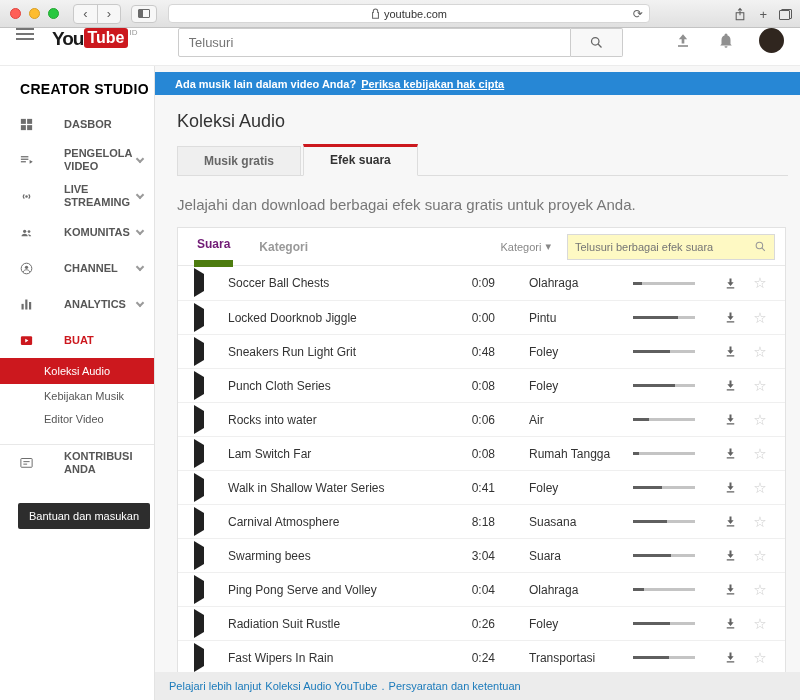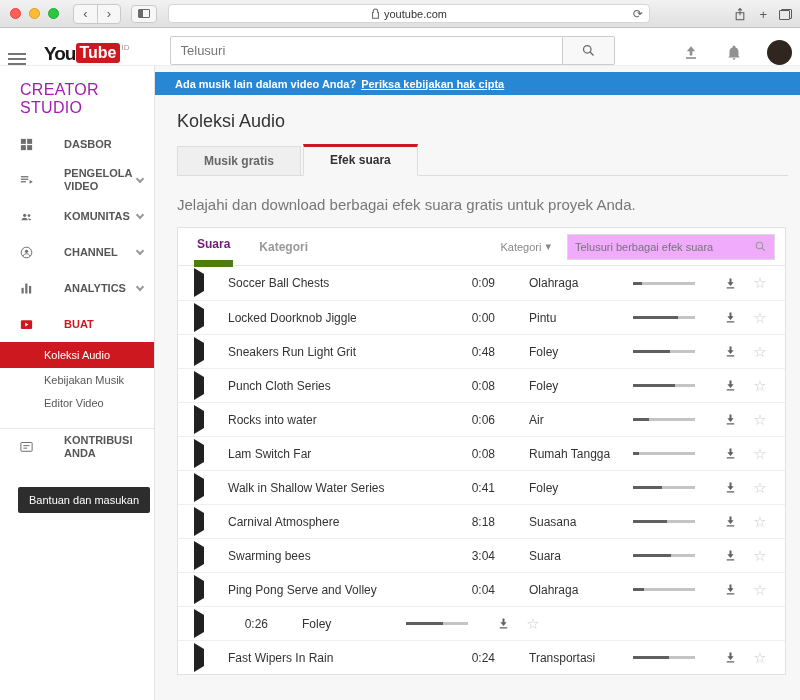--- a/index.html
+++ b/index.html
@@ -25,36 +25,36 @@
     border:1px solid #d6d6d6; border-radius:4px; display:flex; align-items:center; justify-content:center;
     font-size:11px; color:#333; gap:4px; }
   .addr .reload { position:absolute; right:6px; color:#666; font-size:12px; line-height:1; }
   .chrome-right { position:absolute; right:8px; top:0; height:28px; display:flex; align-items:center; gap:12px; color:#5a5a5a; font-size:13px; }
   .tabs-icon { position:relative; width:13px; height:11px; }
   .tabs-icon::before { content:''; position:absolute; right:0; top:0; width:9px; height:8px; border:1.4px solid #5a5a5a; border-radius:1px; }
   .tabs-icon::after { content:''; position:absolute; left:0; bottom:0; width:9px; height:8px; border:1.4px solid #5a5a5a; border-radius:1px; background:#e9e9e9; }
 
   
   .yt-header { position:absolute; top:28px; left:0; right:0; height:38px; background:#fff;
-    border-bottom:1px solid #ececec; display:flex; align-items:flex-end; padding:0 8px; z-index:15; }
+    border-bottom:1px solid #ececec; display:flex; align-items:flex-start; padding:0 16px; z-index:15; }
   .hamburger { width:18px; display:flex; flex-direction:column; gap:3px; margin-right:18px; cursor:pointer; }
   .hamburger span { height:2px; background:#757575; }
   .logo { display:flex; align-items:flex-start; margin-right:40px; cursor:pointer; }
   .logo-you { font-size:19px; font-weight:bold; color:#1a1a1a; letter-spacing:-1px; line-height:22px; }
   .logo-tube { font-size:16px; font-weight:bold; color:#fff; background:#cc181e; border-radius:3px; padding:1px 3px 2px; margin-left:1px; line-height:17px; }
   .logo-region { font-size:8px; color:#999; margin-left:2px; }
   .search-area { display:flex; }
   .search-input { width:393px; height:29px; border:1px solid #ccc; padding:0 10px; font-size:13px; color:#333; background:#fff; border-radius:2px 0 0 2px; outline:none; }
   .search-btn { width:52px; height:29px; border:1px solid #ccc; border-left:none; background:#f8f8f8; display:flex; align-items:center; justify-content:center; border-radius:0 2px 2px 0; cursor:pointer; }
   .header-icons { margin-left:auto; display:flex; align-items:center; gap:24px; }
   .avatar { width:25px; height:25px; border-radius:50%; background:#30261f; cursor:pointer; }
 
   
   .sidebar { position:absolute; top:66px; left:0; width:155px; bottom:0; background:#fff; border-right:1px solid #e3e3e3; z-index:10; }
-  .cs-title { padding:15px 0 9px 20px; font-size:16px; font-weight:normal; color:#a21caf; letter-spacing:.3px; }
+  .cs-title { padding:15px 0 9px 20px; font-size:14px; font-weight:bold; color:#000000; letter-spacing:.3px; }
   .side-item { display:flex; align-items:center; min-height:36px; padding:4px 8px 4px 18px; font-size:11px; font-weight:bold; color:#565656; cursor:pointer; position:relative; }
   .side-item .icon { width:17px; height:17px; margin-right:9px; flex:none; display:flex; align-items:center; justify-content:center; }
   .side-item .lbl { flex:1; line-height:13px;margin-left:20px; }
   .chev { width:6px; height:6px; border-right:2px solid #9a9a9a; border-bottom:2px solid #9a9a9a; transform:rotate(45deg); margin:-3px 3px 0 0; flex:none; }
   .side-item.buat { color:#cc181e; }
   .subitem { padding-left:44px; font-size:11px; color:#565656; height:23px; display:flex; align-items:center; cursor:pointer; }
   .subitem.active { background:#cc181e; color:#fff; height:26px; }
   .side-divider { border-top:1px solid #e8e8e8; margin-top:14px; }
   .help-btn { margin:22px 0 0 18px; display:inline-block; background:#2d2d2d; color:#fff; font-size:11px; padding:7px 11px; border-radius:2px; cursor:pointer; }
 
@@ -68,21 +68,21 @@
   .tab.inactive { background:#efefef; border:1px solid #ddd; border-bottom:none; color:#666; padding:7px 26px; margin-right:2px; }
   .tab.active { background:#f7f7f7; border:1px solid #ddd; border-bottom:1px solid #f7f7f7; border-top:3px solid #cc181e; color:#333; margin-bottom:-1px; padding:6px 26px 8px; }
   .desc { margin:20px 0 0 22px; font-size:15px; color:#777; }
 
   .card { margin:14px 14px 0 22px; background:#fff; border:1px solid #e2e2e2; }
   .card-head { display:flex; align-items:center; height:38px; padding-left:16px; border-bottom:1px solid #e8e8e8; }
   .ctab-active { font-size:12px; font-weight:bold; color:#701a75; border-bottom:7px solid #4d7c0f; padding:11px 3px 9px; margin-right:26px; cursor:pointer; }
   .ctab { font-size:12px; font-weight:bold; color:#999; cursor:pointer; }
   .card-head-right { margin-left:auto; display:flex; align-items:center; gap:16px; padding-right:10px; }
   .kategori { font-size:11px; color:#888; display:flex; gap:4px; align-items:center; cursor:pointer; }
-  .sfx-search { width:208px; height:26px; border:1px solid #d9d9d9; display:flex; align-items:center; padding:0 7px; background:#f0abfc; }
+  .sfx-search { width:208px; height:26px; border:1px solid #d9d9d9; display:flex; align-items:center; padding:0 7px; background:#fef9c3; }
   .sfx-search input { border:none; outline:none; flex:1; font-size:11px; color:#555; background:transparent; }
 
   .sfx-row { display:flex; align-items:center; height:34px; padding:0 12px 0 16px; background:#fff; }
   .sfx-row + .sfx-row { border-top:1px solid #efefef; }
   .sfx-play { width:34px; cursor:pointer; }
   .tri { width:0; height:0; border-left:10px solid #212121; border-top:6px solid transparent; border-bottom:6px solid transparent; }
   .sfx-title { flex:1; font-size:12px; color:#333; white-space:nowrap; overflow:hidden; }
   .sfx-duration { width:40px; text-align:right; font-size:12px; color:#333; }
   .sfx-category { width:104px; margin-left:34px; font-size:12px; color:#333; }
   .sfx-level { width:62px; margin-right:18px; }
@@ -176,20 +176,30 @@
   <div class="side-item">
     <span class="icon">
         <svg width="15" height="15" viewBox="0 0 24 24" fill="#6e6e6e">
           <rect x="3" y="5" width="12" height="2"></rect>
           <rect x="3" y="9" width="12" height="2"></rect>
           <rect x="3" y="13" width="8" height="2"></rect>
           <path d="M17 11l5 3-5 3z"></path>
         </svg>
       </span>
     <span class="lbl">PENGELOLA VIDEO</span>
+    <span class="chev"></span>
+  </div>
+  <div class="side-item">
+    <span class="icon">
+        <svg width="15" height="15" viewBox="0 0 24 24">
+          <path d="M8.5 15.5a5 5 0 010-7M15.5 8.5a5 5 0 010 7" stroke="#6e6e6e" stroke-width="1.8" fill="none"></path>
+          <circle cx="12" cy="12" r="2" fill="#6e6e6e"></circle>
+        </svg>
+      </span>
+    <span class="lbl">LIVE STREAMING</span>
     <span class="chev"></span>
   </div>
   <div class="side-item">
     <span class="icon">
         <svg width="15" height="15" viewBox="0 0 24 24" fill="#6e6e6e">
           <circle cx="9" cy="10" r="2.6"></circle>
           <circle cx="16" cy="10.5" r="2.2"></circle>
           <path d="M4 18c0-2.5 2.2-4 5-4s5 1.5 5 4zM14.5 14.6c2.6.2 5 1.5 5 3.4h-3.4z"></path>
         </svg>
       </span>
@@ -466,20 +476,21 @@
       <svg width="15" height="15" viewBox="0 0 24 24">
               <path d="M12 16l-5-6h3.4V4h3.2v6H17z" fill="#616161"></path>
               <rect x="6" y="18" width="12" height="2" fill="#616161"></rect>
             </svg>
     </span>
     <span class="sfx-star">☆</span>
   </div>
 
   <div class="sfx-row">
     <span class="sfx-play"><span class="tri"></span></span>
+    <span class="sfx-title">Radiation Suit Rustle</span>
     <span class="sfx-duration">0:26</span>
     <span class="sfx-category">Foley</span>
     <span class="sfx-level">
             <span class="lvl-track" style="display:block">
               <span class="lvl-fill" style="display: block; width: 60%;"></span>
             </span>
           </span>
     <span class="sfx-download">
       <svg width="15" height="15" viewBox="0 0 24 24">
               <path d="M12 16l-5-6h3.4V4h3.2v6H17z" fill="#616161"></path>
@@ -503,13 +514,19 @@
       <svg width="15" height="15" viewBox="0 0 24 24">
               <path d="M12 16l-5-6h3.4V4h3.2v6H17z" fill="#616161"></path>
               <rect x="6" y="18" width="12" height="2" fill="#616161"></rect>
             </svg>
     </span>
     <span class="sfx-star">☆</span>
   </div>
 </div>
   </div>
 
+  <div class="footer">
+    <span>Pelajari lebih lanjut</span>
+    <span class="flink">Koleksi Audio YouTube</span>
+      <span>.</span>
+    <span class="flink">Persyaratan dan ketentuan</span>
+  </div>
 </div>
 
 </body></html>

